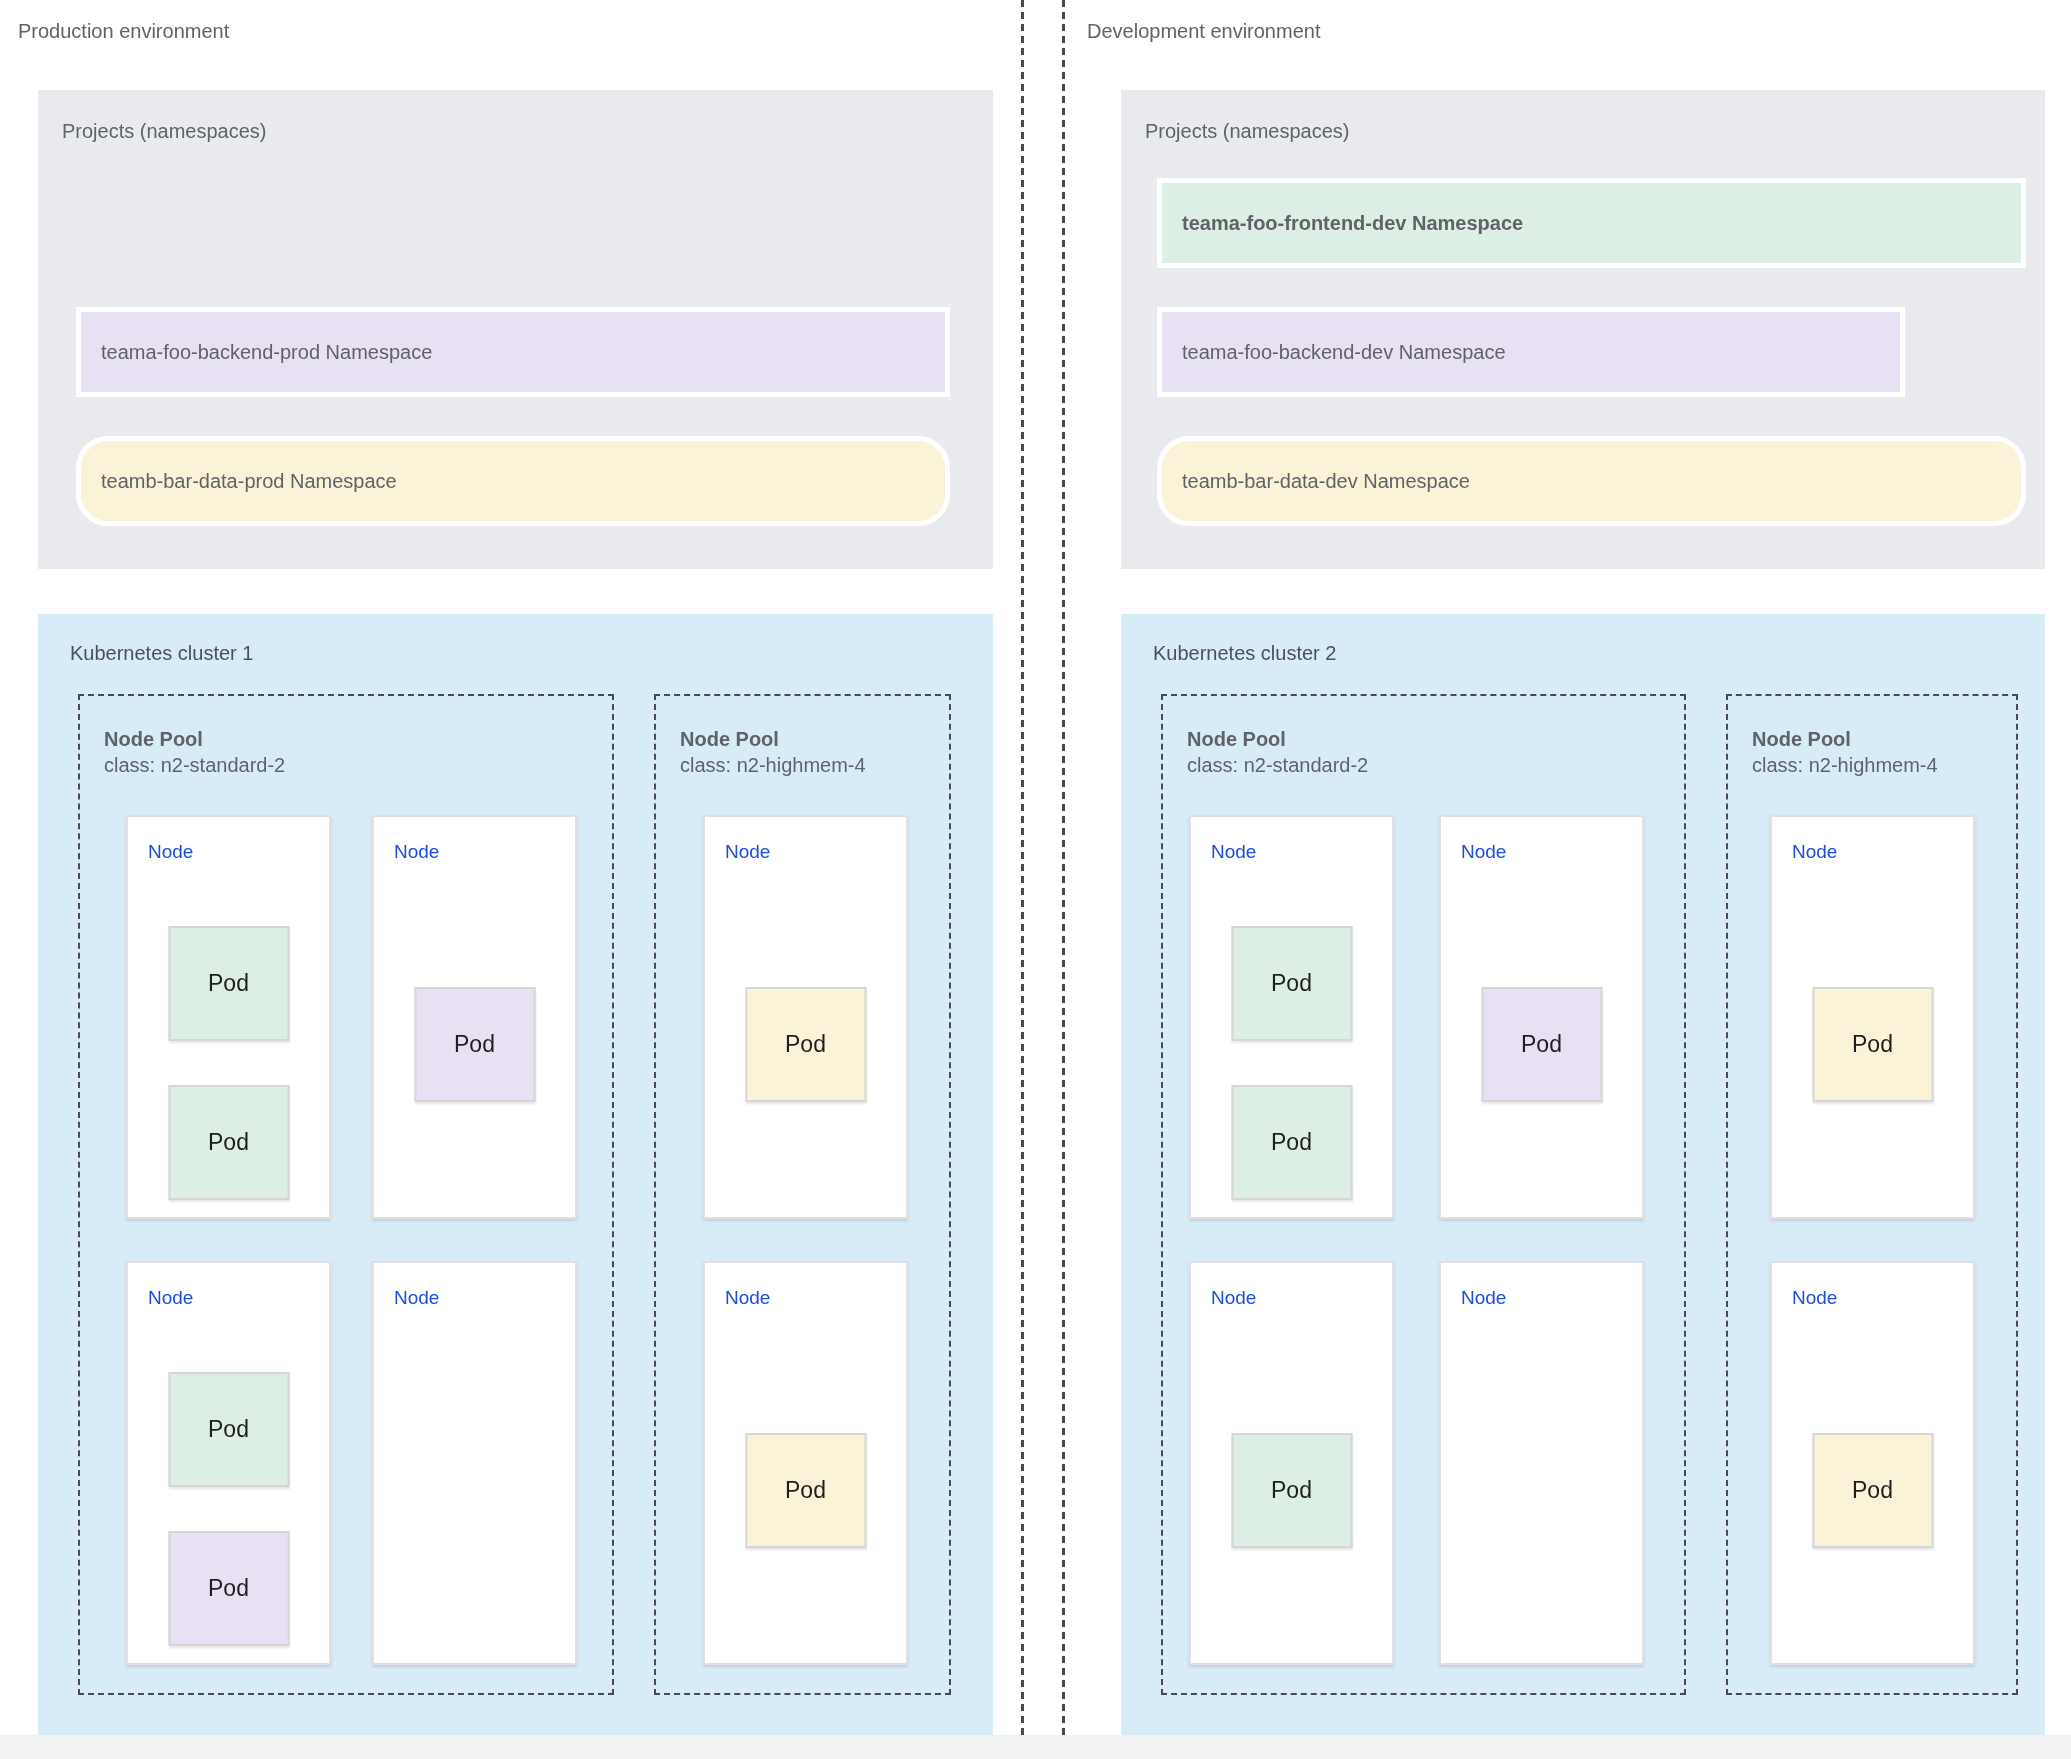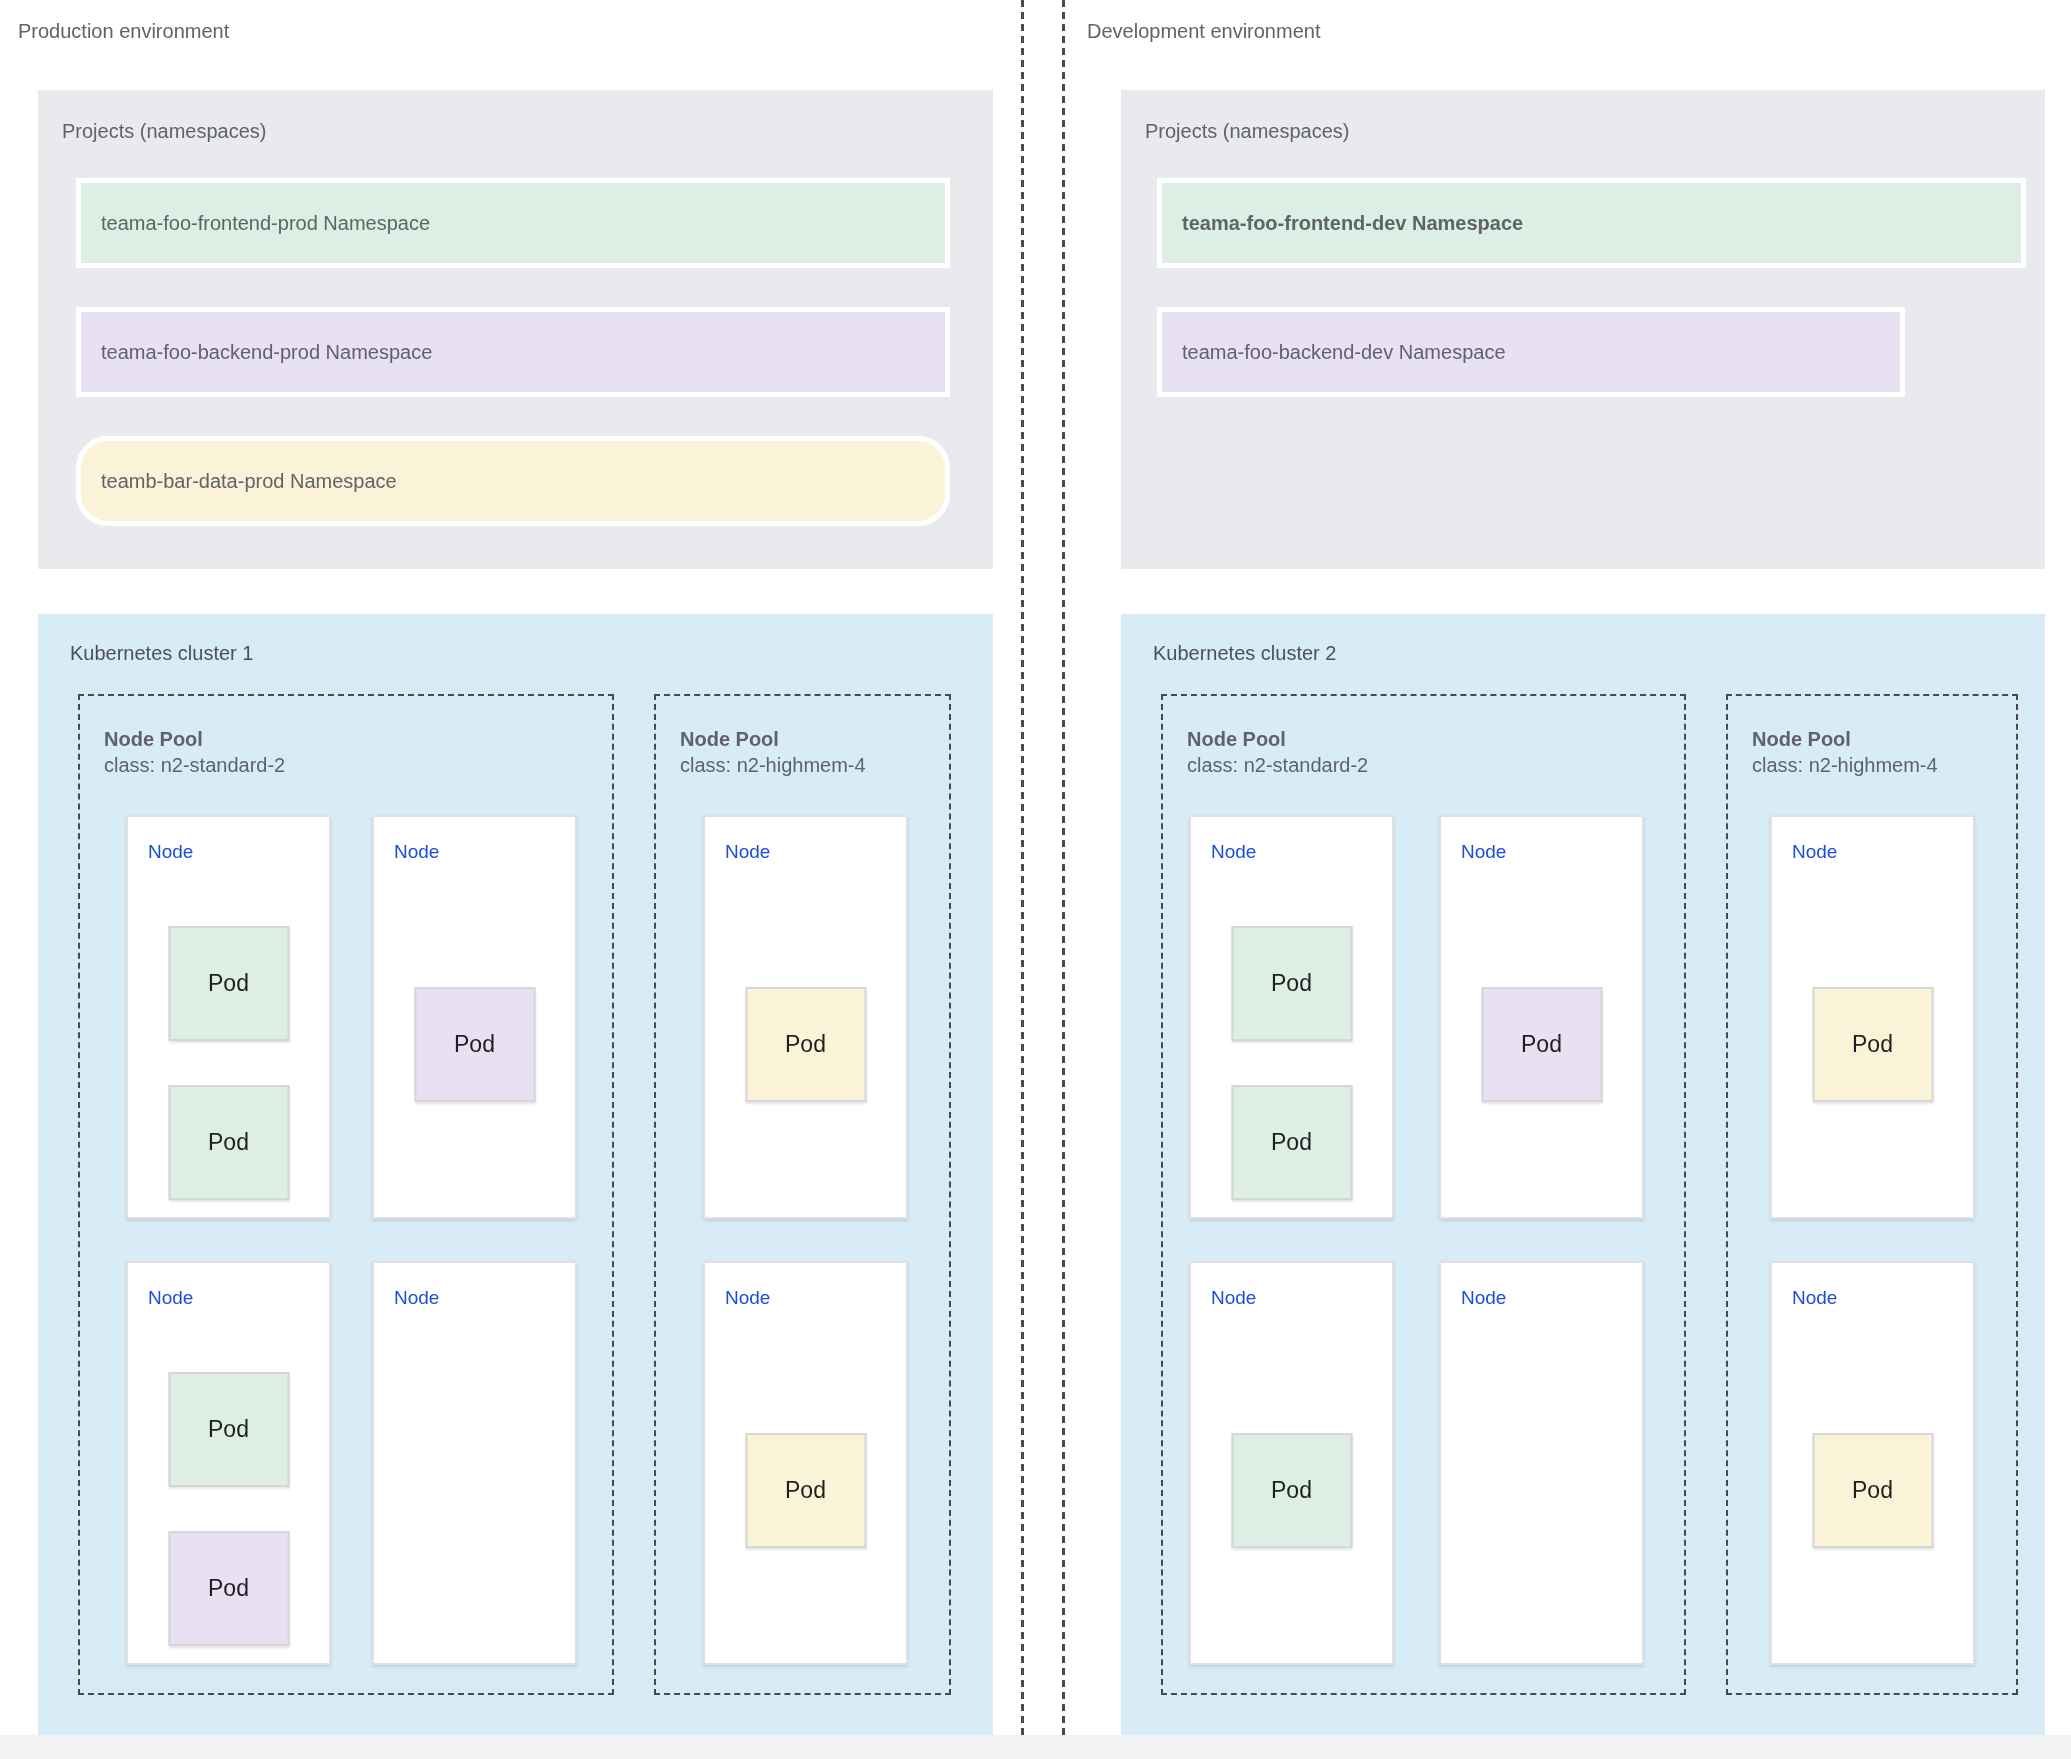--- a/index.html
+++ b/index.html
@@ -41,23 +41,20 @@
   .bottom-strip{position:absolute;left:0;top:1735px;width:2072px;height:24px;background:#f1f2f3;}
 </style>
 </head>
 <body>
 
 <div>
   <div class="env-title" style="left:18px;top:20px;">Production environment</div>
 
   <div class="panel projects" style="left:38px;top:90px;width:955px;height:479px;">
     <div class="panel-label">Projects (namespaces)</div>
-    <div class="ns-bar ns-top-1" style="left: 38px; width: 874px; background-color: rgb(221, 238, 228);">
-      <span>teama-foo-frontend-prod Namespace</span>
-    </div>
     <div class="ns-bar ns-top-2" style="left: 38px; width: 874px; background-color: rgb(231, 225, 243);">
       <span>teama-foo-backend-prod Namespace</span>
     </div>
     <div class="ns-bar ns-top-3" style="left: 38px; width: 874px; background-color: rgb(251, 243, 216);">
       <span>teamb-bar-data-prod Namespace</span>
     </div>
   </div>
 
   <div class="panel cluster" style="left:38px;top:614px;width:955px;height:1121px;">
     <div class="panel-label">Kubernetes cluster 1</div>
@@ -124,20 +121,23 @@
   <div class="env-title" style="left:1087px;top:20px;">Development environment</div>
 
   <div class="panel projects" style="left:1121px;top:90px;width:924px;height:479px;">
     <div class="panel-label">Projects (namespaces)</div>
     <div class="ns-bar ns-top-1" style="left: 36px; width: 869px; background-color: rgb(221, 238, 228); font-weight: bold;">
       <span>teama-foo-frontend-dev Namespace</span>
     </div>
     <div class="ns-bar ns-top-2" style="left: 36px; width: 748px; background-color: rgb(231, 225, 243);">
       <span>teama-foo-backend-dev Namespace</span>
     </div>
+    <div class="ns-bar ns-top-3" style="left: 36px; width: 869px; background-color: rgb(251, 243, 216);">
+      <span>teamb-bar-data-dev Namespace</span>
+    </div>
   </div>
 
   <div class="panel cluster" style="left:1121px;top:614px;width:924px;height:1121px;">
     <div class="panel-label">Kubernetes cluster 2</div>
 
     <div class="node-pool" style="left:40px;top:80px;width:525px;height:1001px;">
       <div class="pool-title">
         <div class="pool-name">Node Pool</div>
         <div class="pool-class">class: n2-standard-2</div>
       </div>

